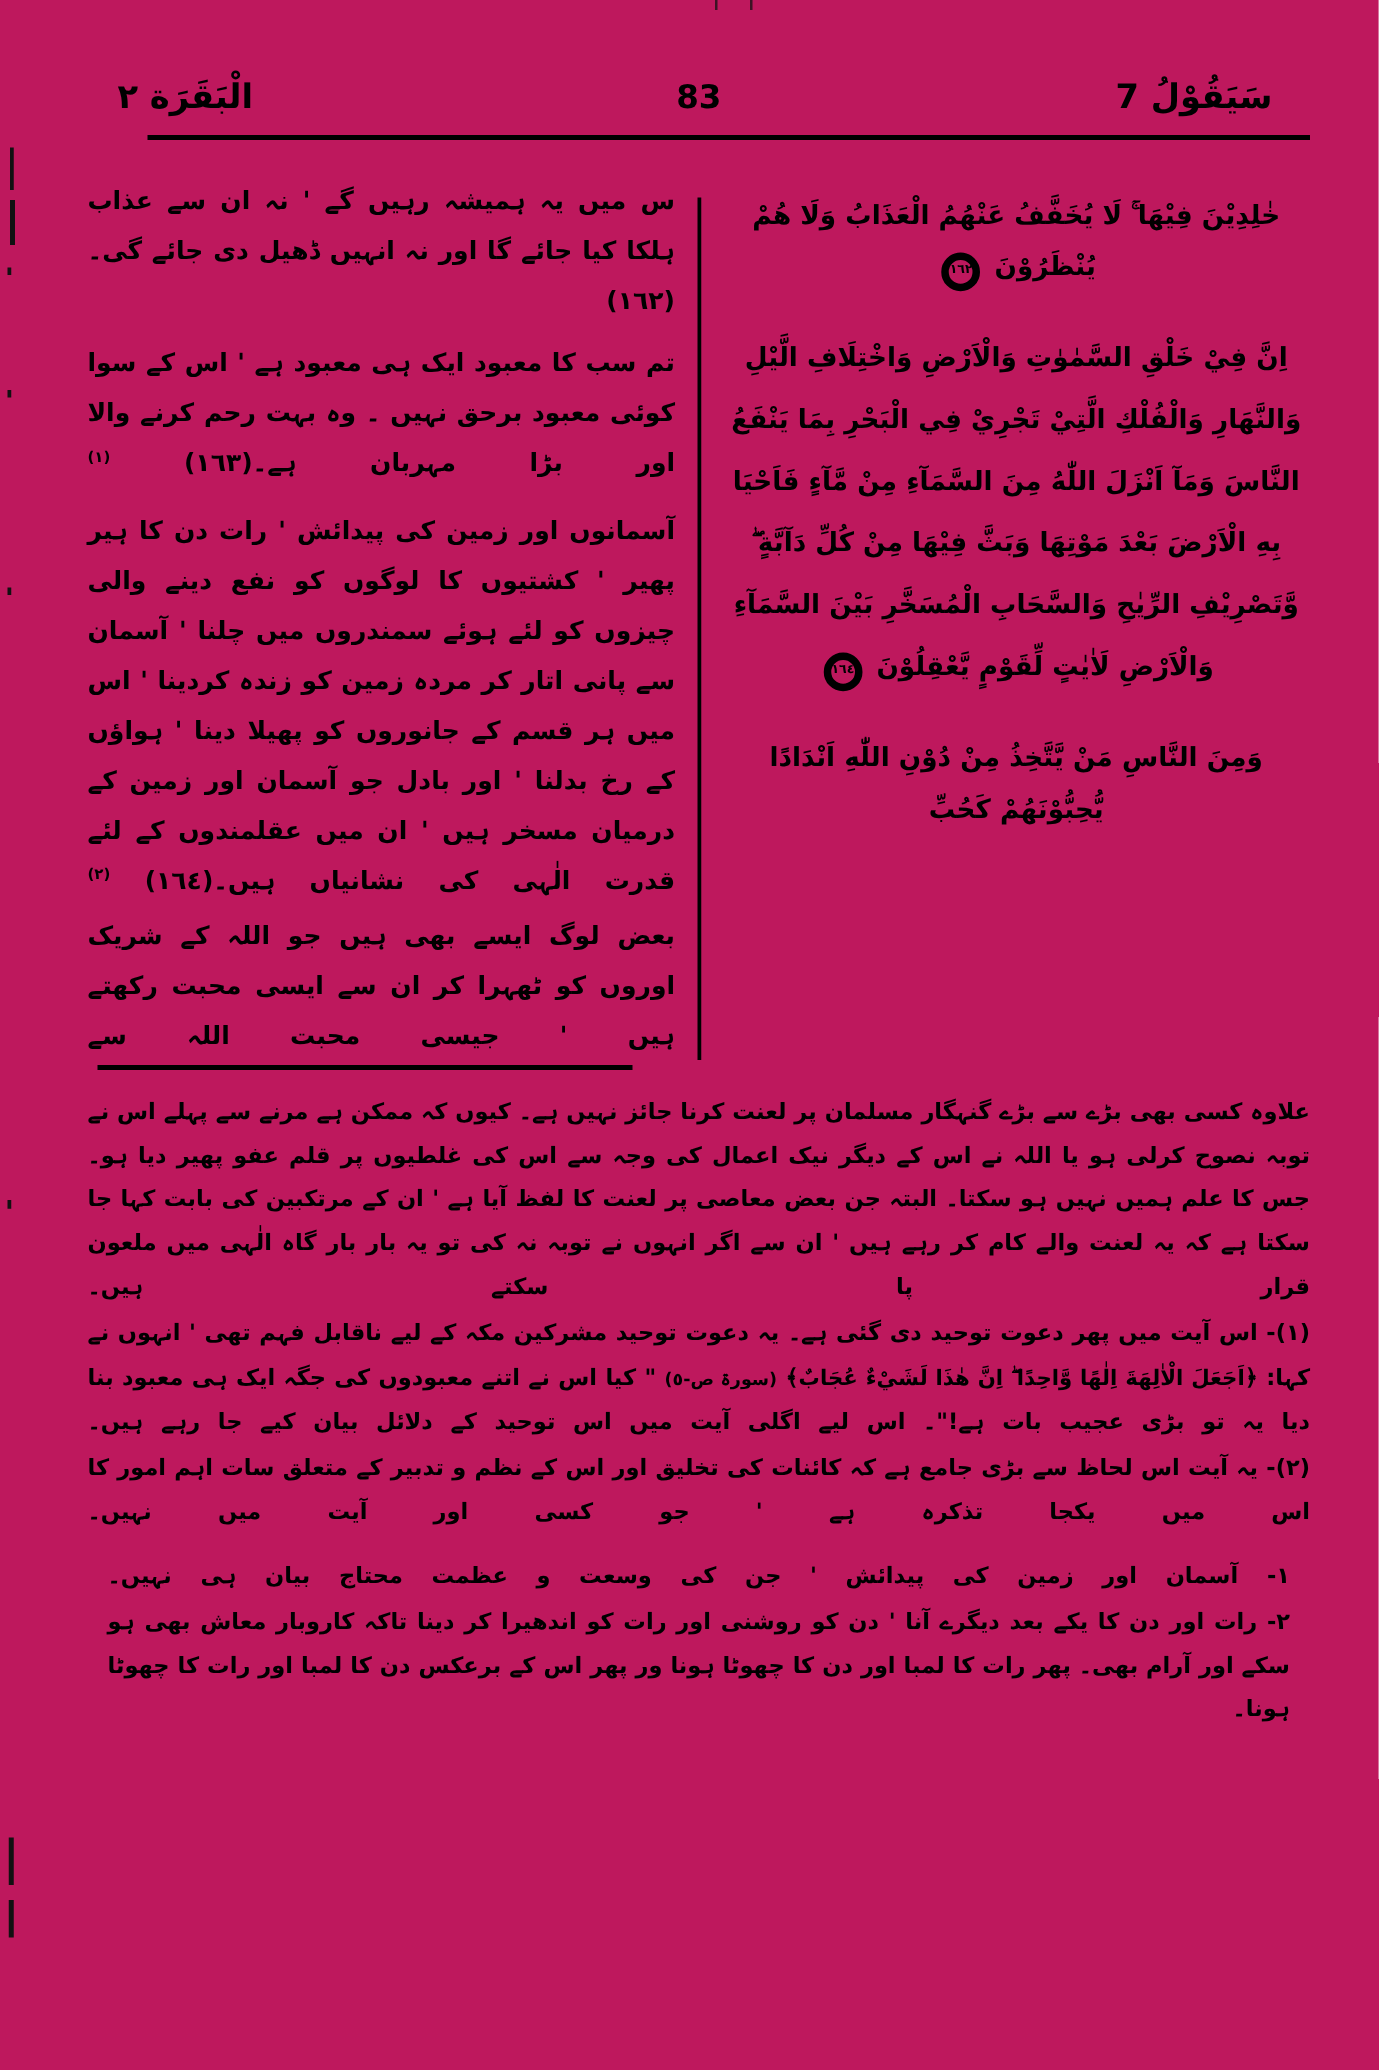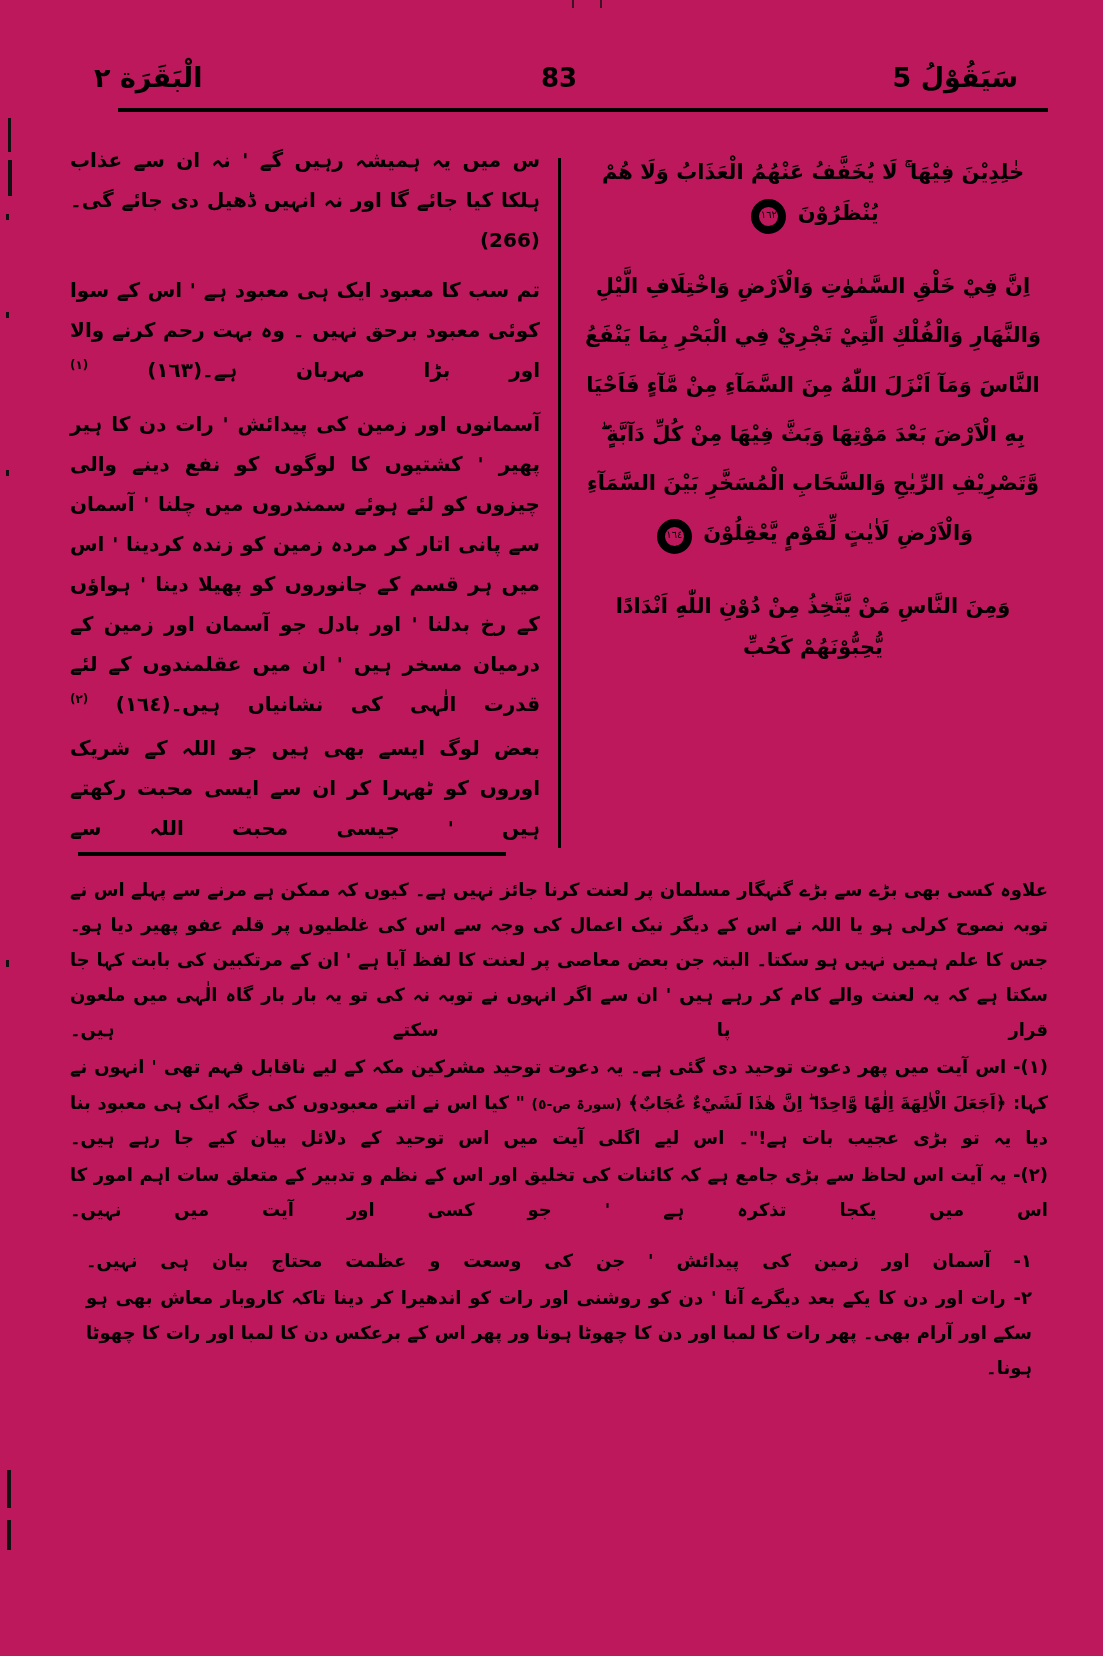--- a/index.html
+++ b/index.html
@@ -45,23 +45,23 @@
     font-size:21px;font-weight:700;line-height:1.95;
     letter-spacing:-0.5px;
     padding:0 6px;
   }
   .ayah + .ayah{margin-top:28px;}
   .a-162{margin-top:12px;}
   .a-163{margin-top:46px;}
   .a-164{margin-top:74px;font-size:21px;line-height:2.35;}
   .a-165{margin-top:58px;}
   .ayah-num{
-    display:inline-block;border:8px solid #000000;border-radius:50%;
+    display:inline-block;border:6px solid #000000;border-radius:50%;
     width:19px;height:19px;line-height:16px;text-align:center;
-    font-size:10px;font-weight:400;vertical-align:2px;margin:0 4px;
+    font-size:10px;font-weight:700;vertical-align:2px;margin:0 4px;
   }
 
   
   .urdu-p{
     direction:rtl;
     font-family:"DejaVu Sans","Liberation Sans",sans-serif;
     font-size:20px;font-weight:600;line-height:2.0;
     text-align:justify;text-align-last:justify;
     margin:0 0 4px 0;letter-spacing:-0.3px;
   }
@@ -104,21 +104,21 @@
   <div class="scan-mark" style="left:6px;top:312px;width:3px;height:6px;"></div>
   <div class="scan-mark" style="left:6px;top:470px;width:3px;height:6px;"></div>
   <div class="scan-mark" style="left:6px;top:960px;width:3px;height:7px;"></div>
   <div class="scan-mark" style="left:7px;top:1470px;width:4px;height:38px;"></div>
   <div class="scan-mark" style="left:7px;top:1520px;width:4px;height:30px;"></div>
 
   <div class="header">
     <div class="hdr-row">
       <div class="hdr-left">الْبَقَرَة ٢</div>
       <div class="hdr-center">83</div>
-      <div class="hdr-right">سَيَقُوْلُ 5</div>
+      <div class="hdr-right">سَيَقُوْلُ 7</div>
     </div>
     <div class="hdr-rule"></div>
   </div>
 
   <div class="body-cols">
 
     <div class="col-divider"></div>
 
     <div class="col col-arabic">
 
@@ -133,21 +133,21 @@
         <span class="ayah-num">١٦٤</span>
       </div>
 
       <div class="ayah a-165">
         <span>وَمِنَ النَّاسِ مَنْ يَّتَّخِذُ مِنْ دُوْنِ اللّٰهِ اَنْدَادًا يُّحِبُّوْنَهُمْ كَحُبِّ</span>
       </div>
 
     </div>
 
     <div class="col col-urdu">
-      <p class="urdu-p">س میں یہ ہمیشہ رہیں گے ' نہ ان سے عذاب ہلکا کیا جائے گا اور نہ انہیں ڈھیل دی جائے گی۔(266)</p>
+      <p class="urdu-p">س میں یہ ہمیشہ رہیں گے ' نہ ان سے عذاب ہلکا کیا جائے گا اور نہ انہیں ڈھیل دی جائے گی۔(١٦٢)</p>
 
       <p class="urdu-p" style="margin-top:10px;">
         <span>تم سب کا معبود ایک ہی معبود ہے ' اس کے سوا کوئی معبود برحق نہیں ۔ وہ بہت رحم کرنے والا اور بڑا مہربان ہے۔(١٦٣)</span>
         <sup>(١)</sup>
       </p>
 
       <p class="urdu-p" style="margin-top:14px;">
         <span>آسمانوں اور زمین کی پیدائش ' رات دن کا ہیر پھیر ' کشتیوں کا لوگوں کو نفع دینے والی چیزوں کو لئے ہوئے سمندروں میں چلنا ' آسمان سے پانی اتار کر مردہ زمین کو زندہ کردینا ' اس میں ہر قسم کے جانوروں کو پھیلا دینا ' ہواؤں کے رخ بدلنا ' اور بادل جو آسمان اور زمین کے درمیان مسخر ہیں ' ان میں عقلمندوں کے لئے قدرت الٰہی کی نشانیاں ہیں۔(١٦٤)</span>
         <sup>(٢)</sup>
       </p>

